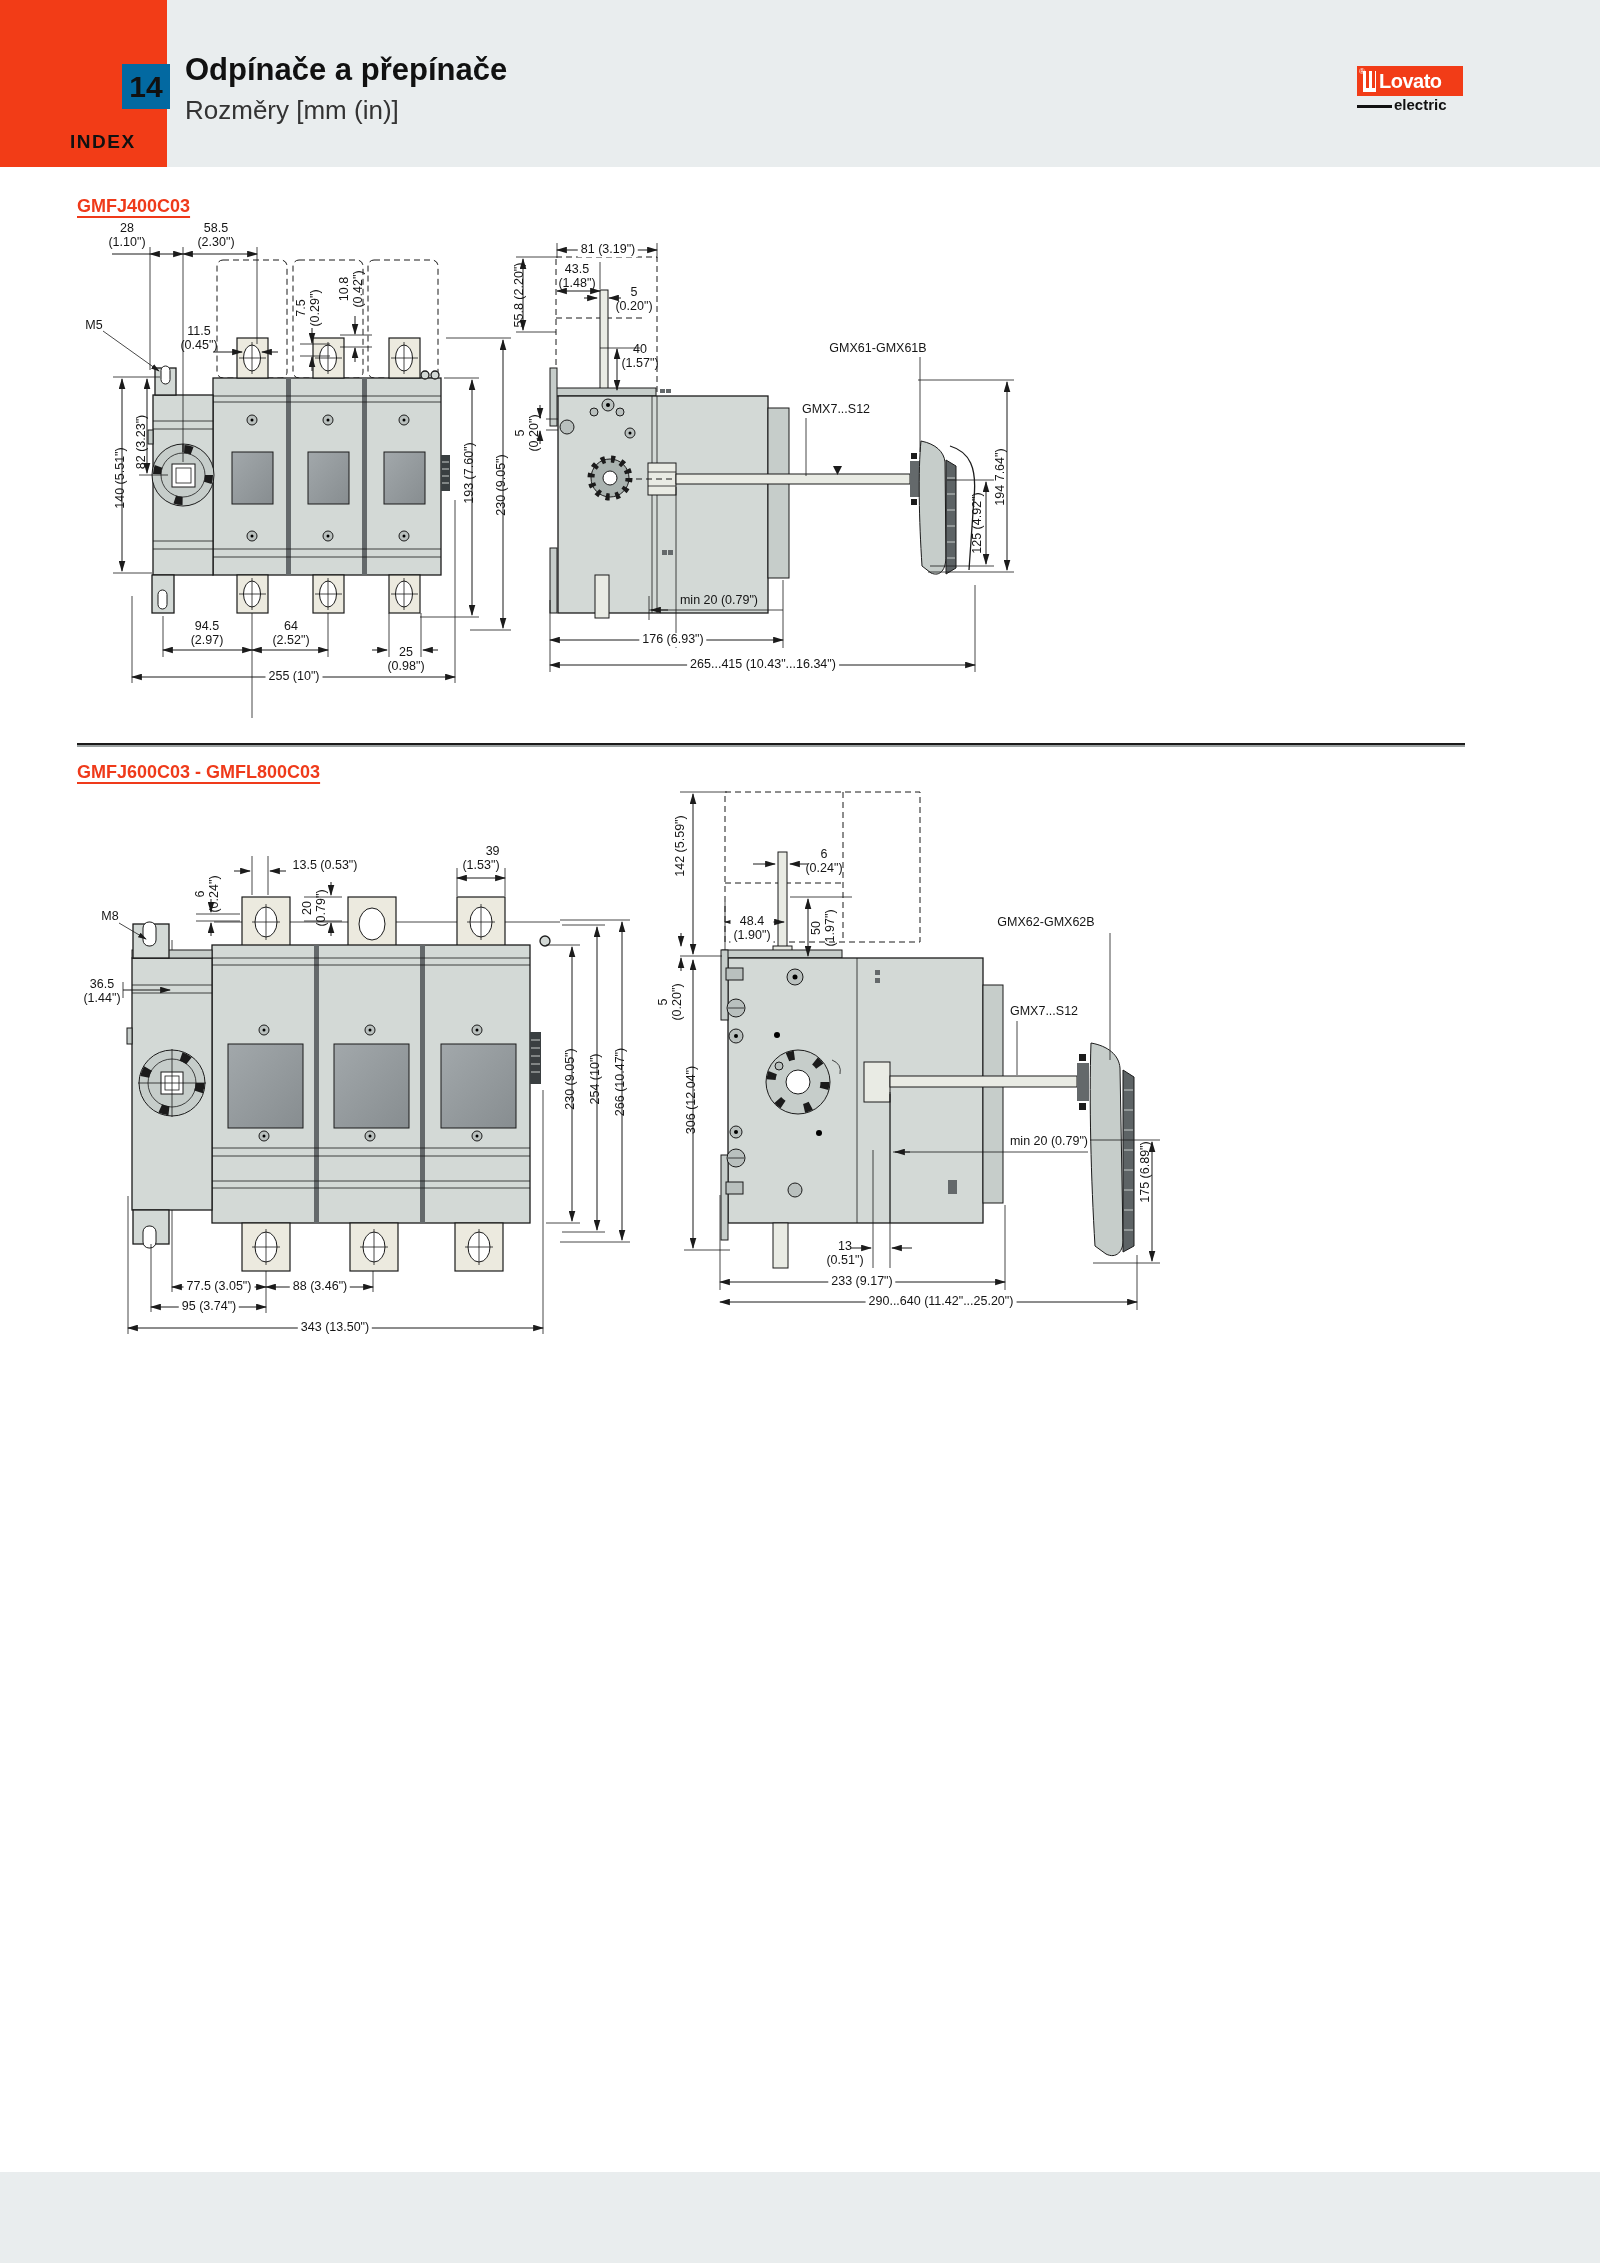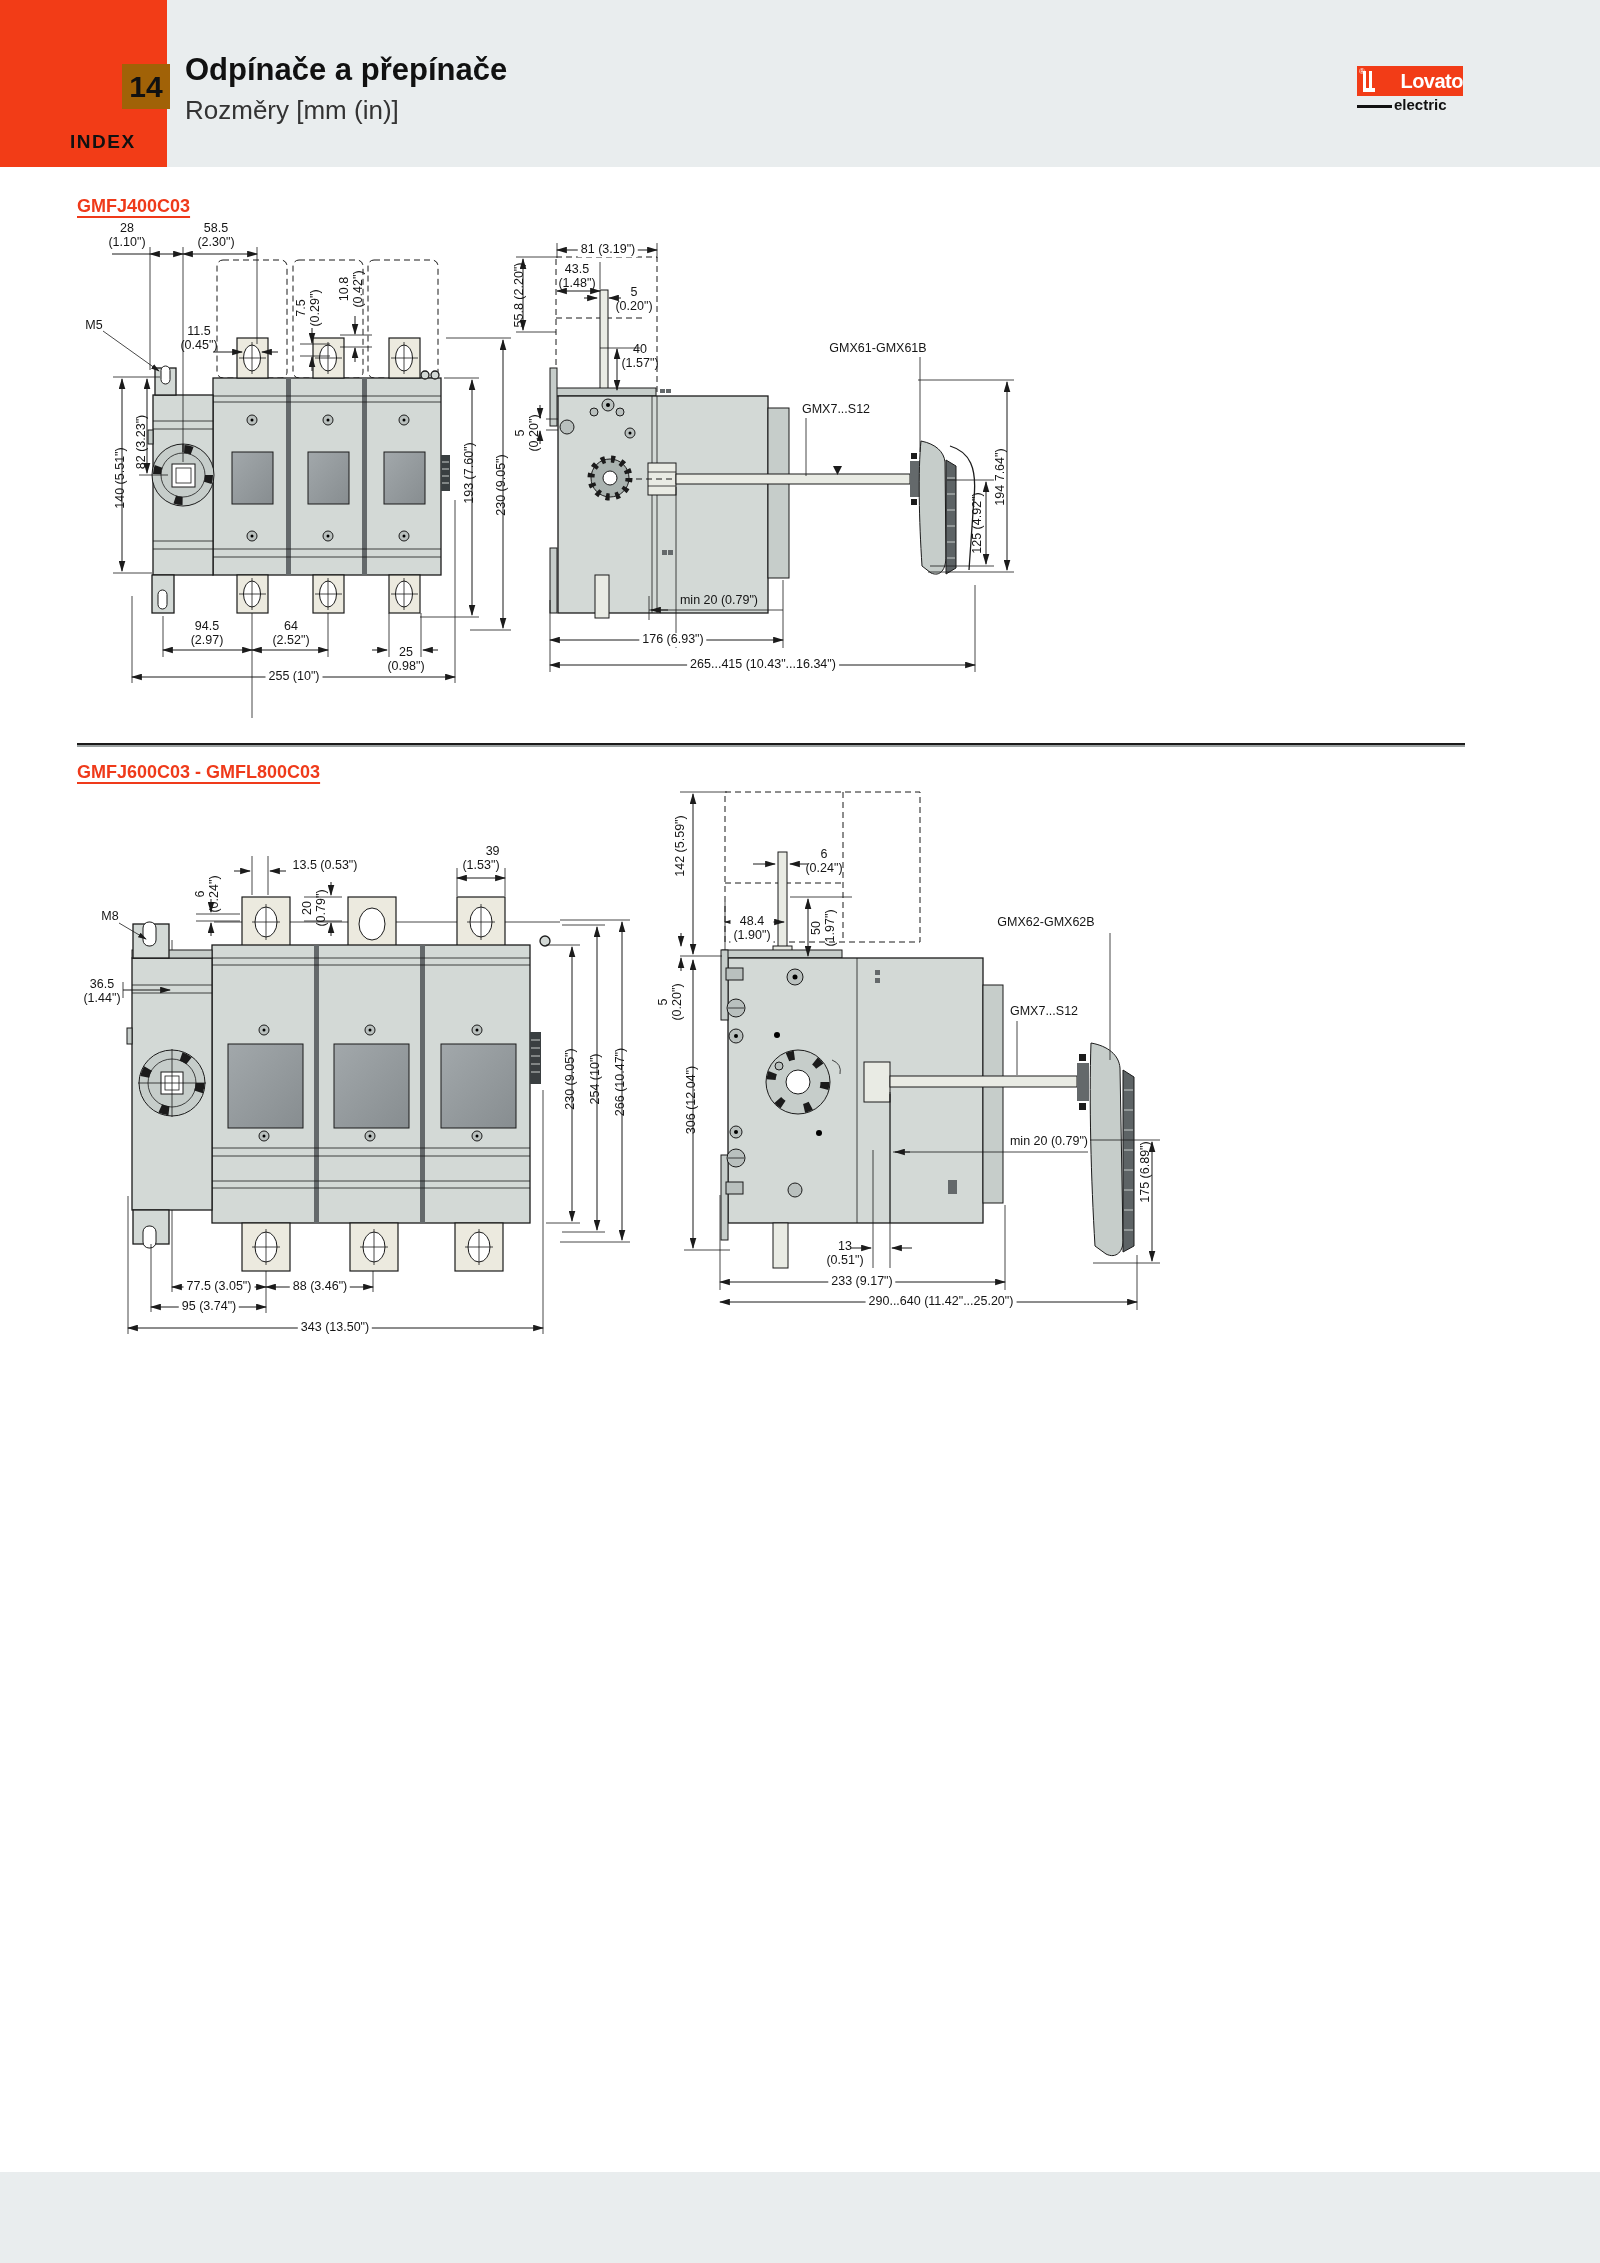--- a/index.html
+++ b/index.html
@@ -2,31 +2,31 @@
 <html><head>
 <meta charset="utf-8">
 <style>
   html,body{margin:0;padding:0;background:#fff;}
   .page{position:relative;width:1600px;height:2263px;background:#fff;overflow:hidden;
         font-family:"Liberation Sans",sans-serif;color:#1b1b1b;}
   
   .band{position:absolute;left:0;top:0;width:1600px;height:167px;background:#e9edee;}
   .red-block{position:absolute;left:0;top:0;width:167px;height:167px;background:#f23c17;}
   .index{position:absolute;left:70px;top:131px;font-size:19px;letter-spacing:1.5px;color:#111;font-weight:bold;}
-  .num-box{position:absolute;left:122px;top:64px;width:48px;height:45px;background:#a16207;
+  .num-box{position:absolute;left:122px;top:64px;width:48px;height:45px;background:#0369a1;
            display:flex;align-items:center;justify-content:center;font-size:30px;font-weight:bold;color:#111;}
   .h-title{position:absolute;left:185px;top:52px;font-size:31px;font-weight:bold;color:#111;}
   .h-sub{position:absolute;left:185px;top:95px;font-size:26px;color:#333;}
   .logo{position:absolute;left:1357px;top:66px;width:110px;height:50px;}
   .logo-red{position:relative;width:106px;height:30px;background:#f23c17;display:flex;align-items:center;padding-left:6px;box-sizing:border-box;}
   .logo-reg{position:absolute;left:2px;top:1px;color:#fff;font-size:8px;}
   .logo-bars{display:inline-block;width:13px;height:17px;margin-right:3px;
              background:repeating-linear-gradient(90deg,#fff 0 3px,rgba(255,255,255,0) 3px 6px);
              border-bottom:4px solid #fff;}
-  .logo-text{color:#fff;font-size:20px;font-weight:bold;letter-spacing:-0.5px;margin-left:22px;}
+  .logo-text{color:#fff;font-size:20px;font-weight:bold;letter-spacing:-0.5px;}
   .logo-subrow{position:relative;height:16px;}
   .logo-line{position:absolute;left:0;top:9px;width:35px;height:3px;background:#111;}
   .logo-sub{position:absolute;left:37px;top:0;font-size:15px;font-weight:bold;color:#111;}
   
   .sec-title{position:absolute;font-size:18px;font-weight:bold;color:#ef3a1a;
              text-decoration:underline;text-underline-offset:4px;text-decoration-thickness:1.5px;}
   .t1{left:77px;top:196px;}
   .t2{left:77px;top:762px;}
   .divider{position:absolute;left:77px;top:743px;width:1388px;height:4px;
            background:linear-gradient(#1b1b1b 62%,#9aa0a0 62%);}

